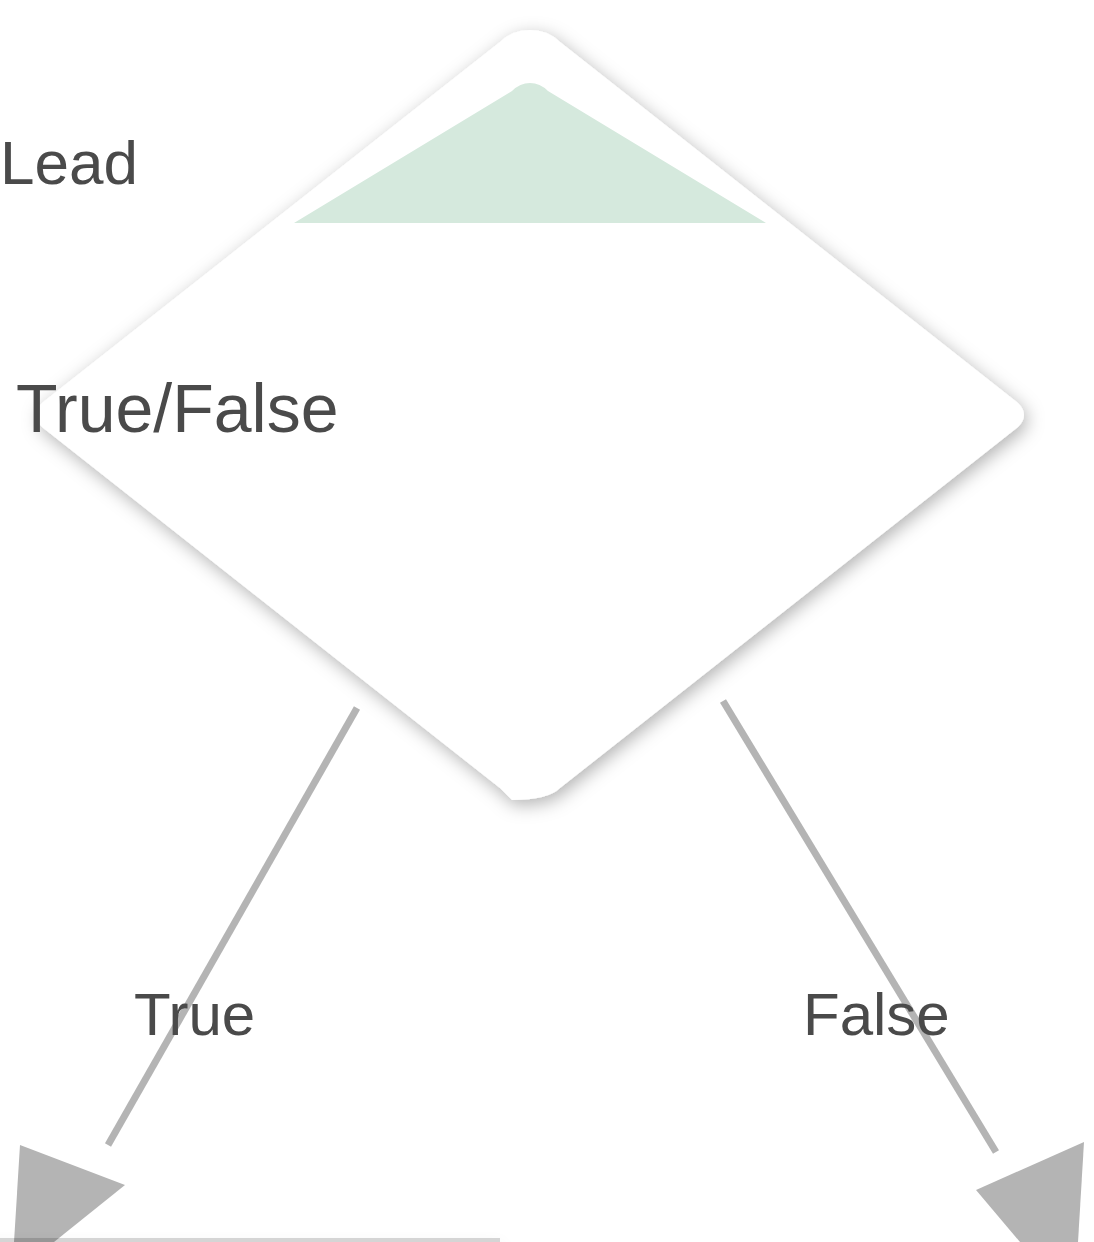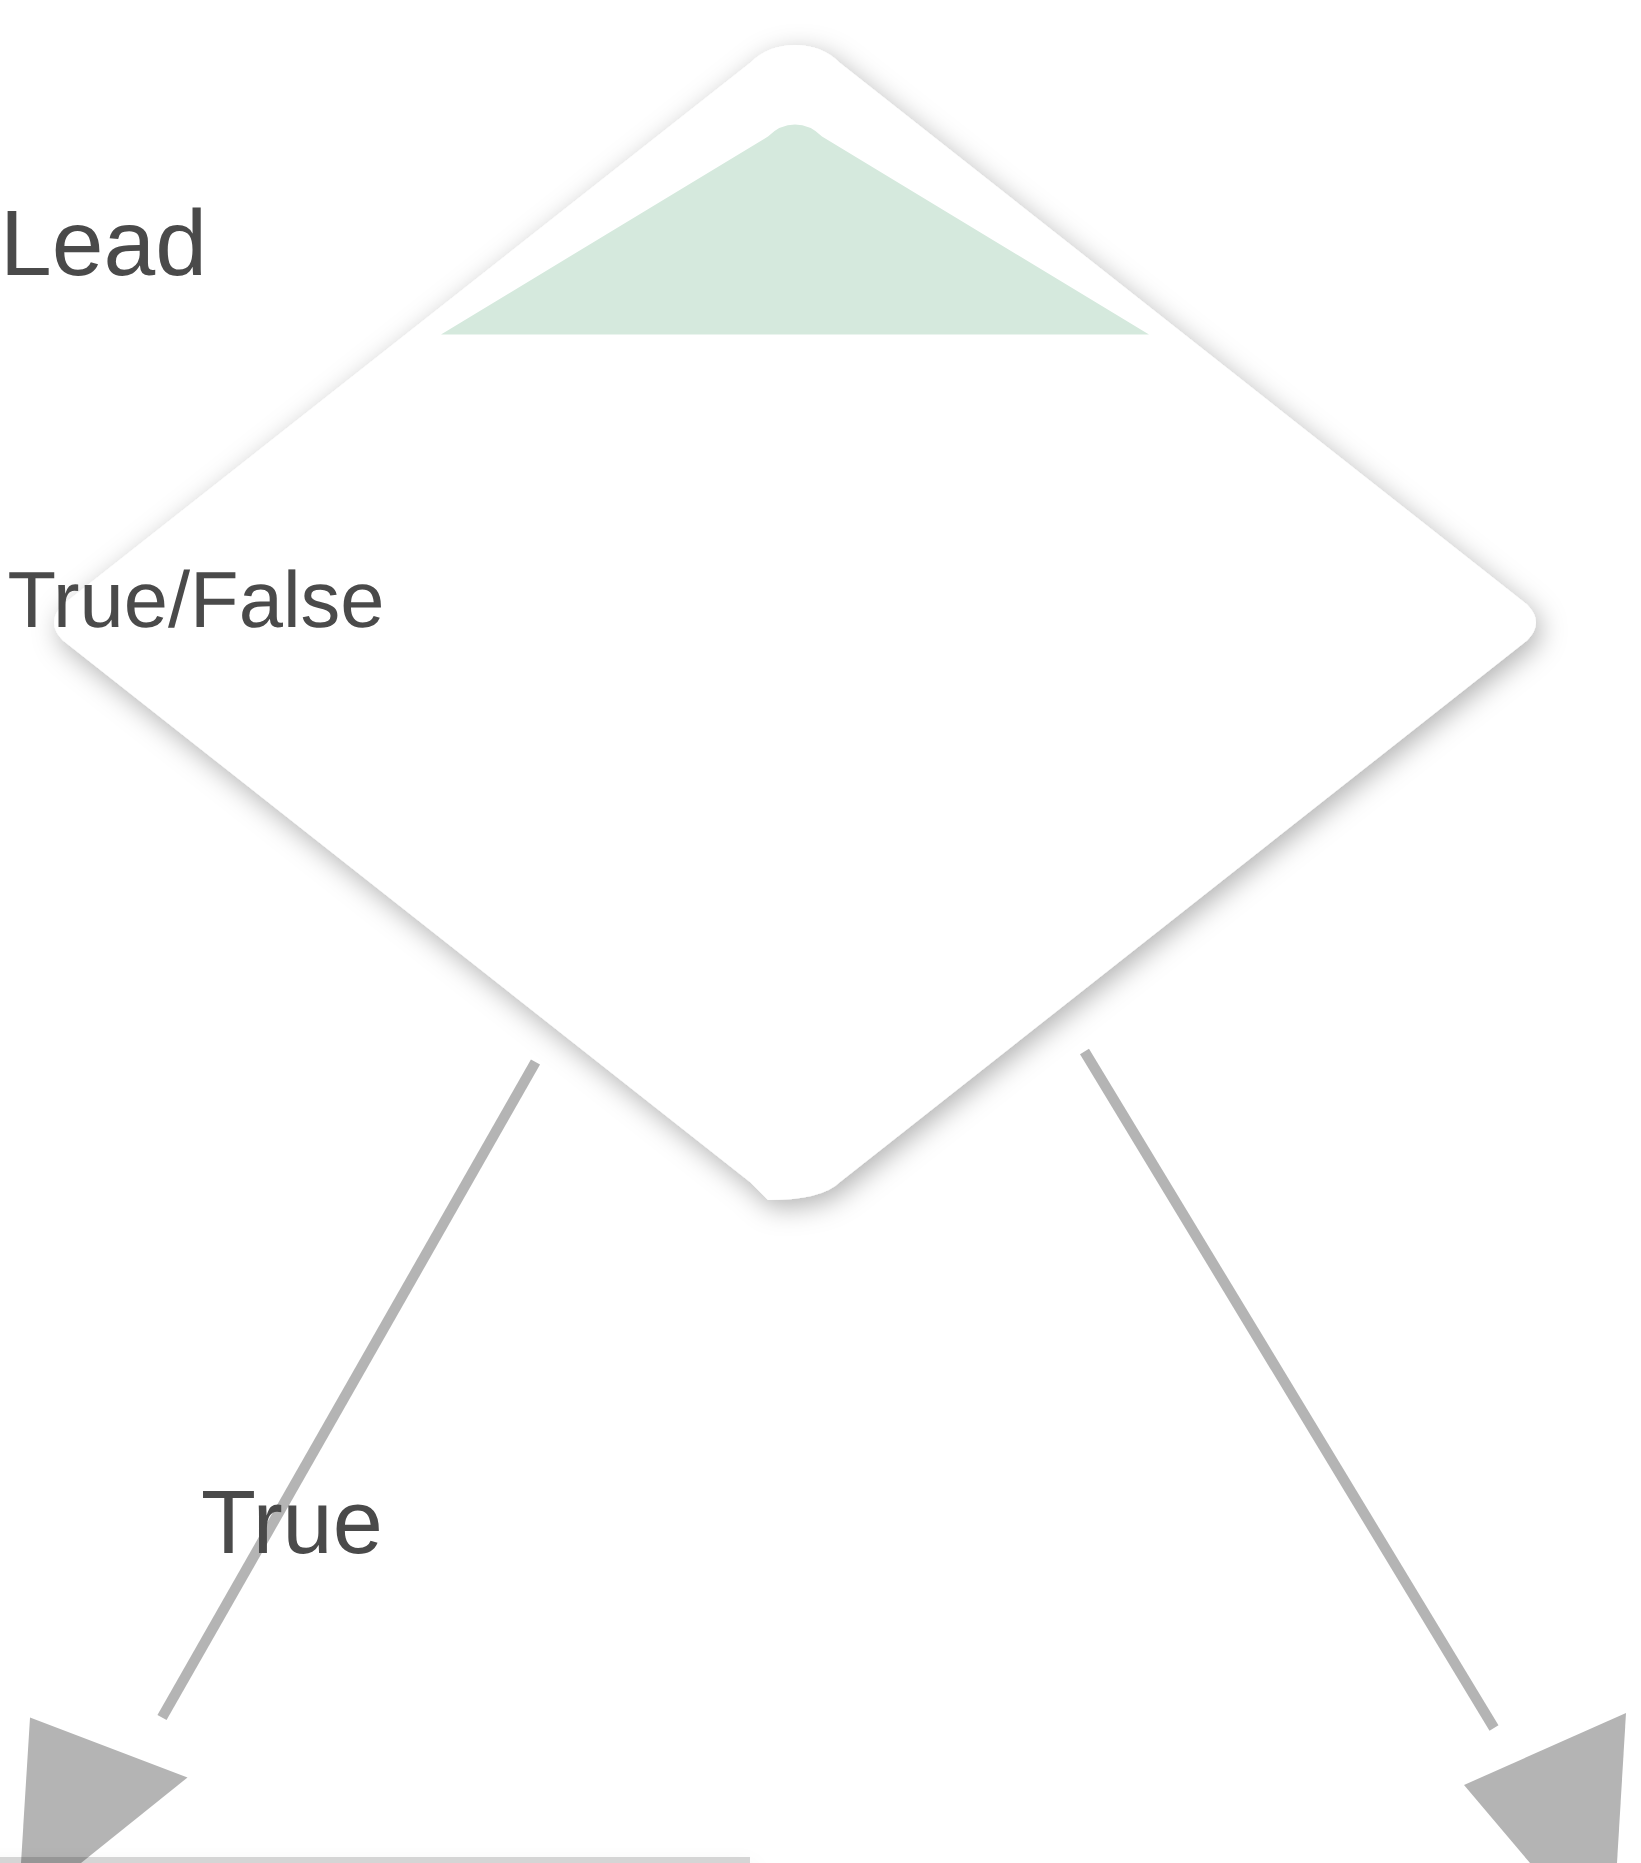--- a/index.html
+++ b/index.html
@@ -48,24 +48,24 @@
     font-family: "Liberation Sans", sans-serif;
     line-height: 1;
   }
   #node-header-label {
     left: 0;
     top: 132px;
     width: 1060px;
     font-size: 62px;
   }
   #node-body-label {
-    left: 5px;
+    left: 16px;
     top: 374px;
     width: 1060px;
-    font-size: 53px;
+    font-size: 68px;
   }
 </style>
 </head>
 <body>
 
 <div id="canvas">
 
   <svg id="flow-svg" viewBox="0 0 1094 1242">
     <defs>
 
@@ -123,14 +123,15 @@
       </g>
     </g>
   </svg>
 
   <div class="node-text" id="node-header-label">Lead</div>
 
   <div class="node-text" id="node-body-label">True/False</div>
 
   <div class="edge-label" id="edge-label-true">True</div>
 
+  <div class="edge-label" id="edge-label-false">False</div>
 
 </div>
 
 </body></html>

